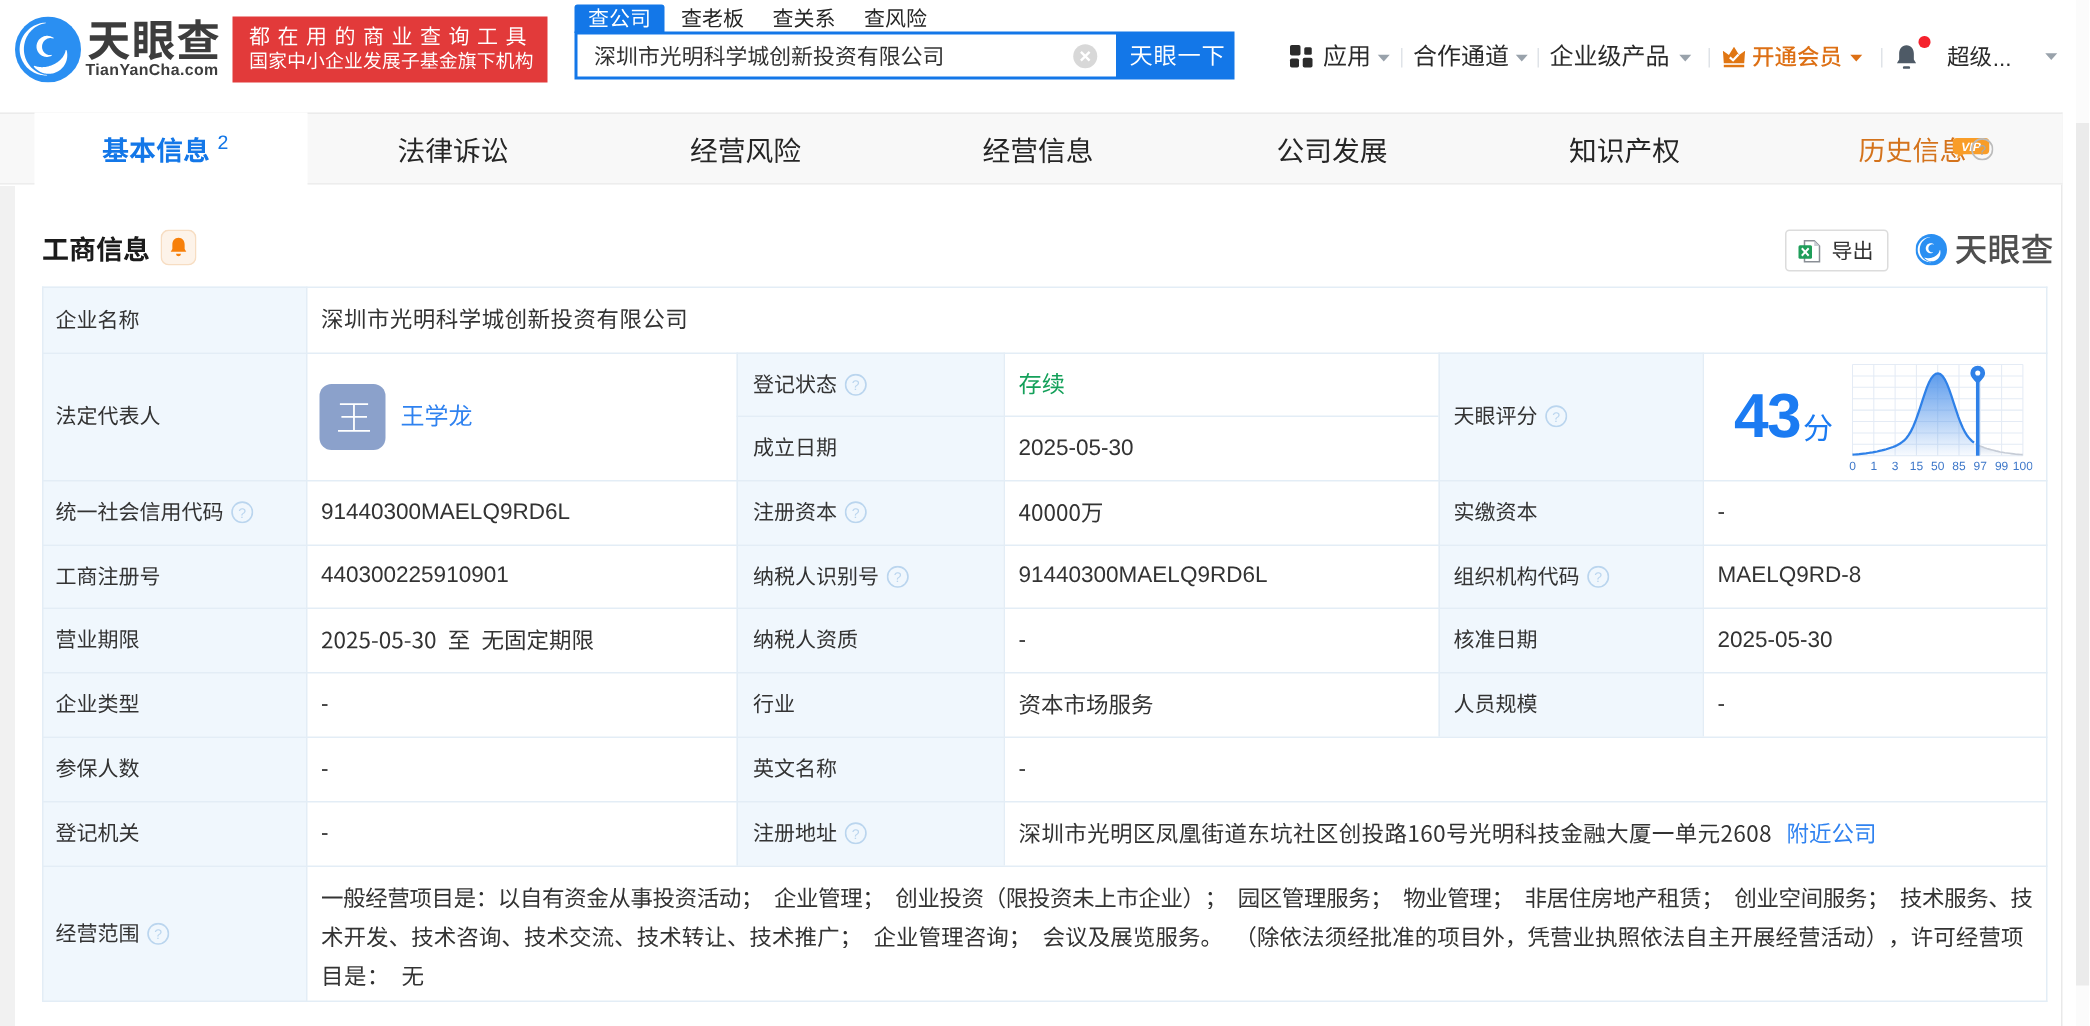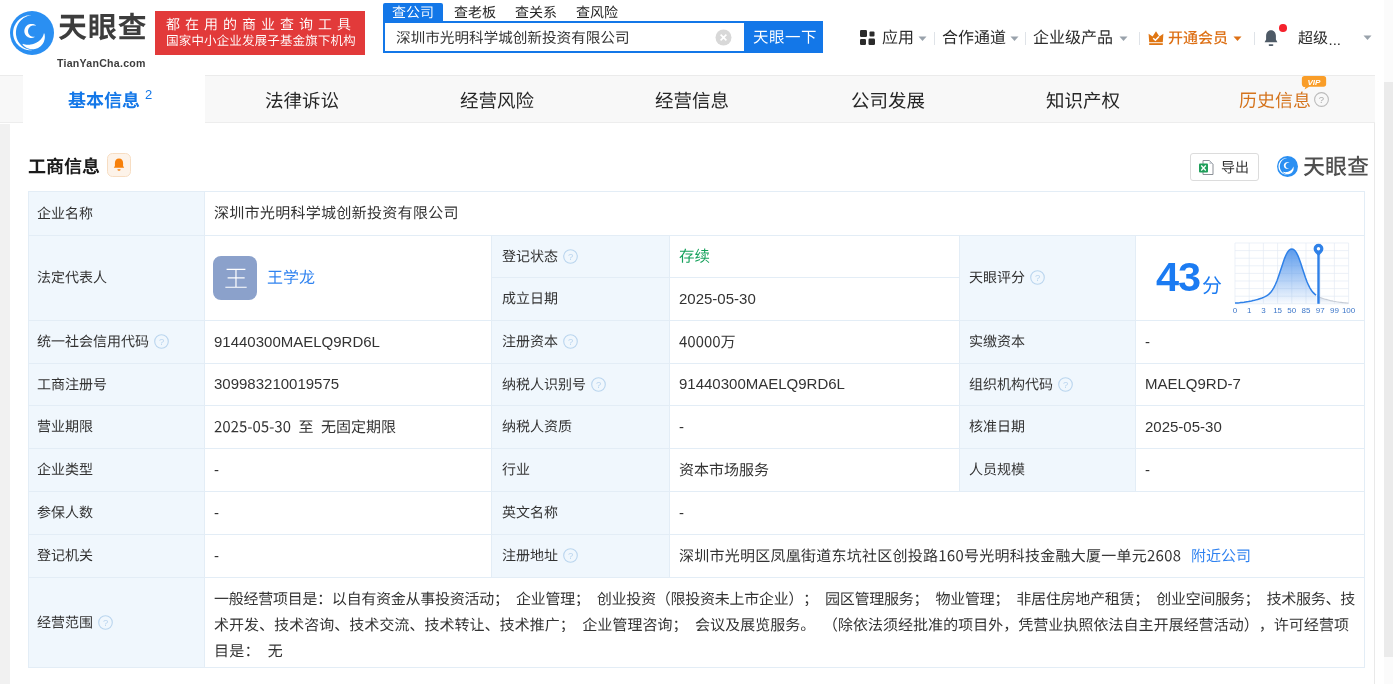--- a/index.html
+++ b/index.html
@@ -246,21 +246,21 @@
         <circle cx="50" cy="50" r="50" fill="#2a8ff2"></circle>
         <path d="M46.4 9.2 L44.4 9.4 L42.3 9.6 L40.3 10.0 L38.3 10.4 L36.3 11.0 L34.3 11.7 L32.3 12.4 L30.4 13.2 L28.5 14.2 L26.7 15.2 L24.9 16.4 L23.2 17.6 L21.5 18.9 L19.9 20.3 L18.4 21.8 L16.9 23.3 L15.6 25.0 L14.3 26.7 L13.1 28.5 L12.0 30.4 L11.0 32.3 L10.1 34.2 L9.3 36.2 L8.6 38.3 L8.1 40.4 L7.6 42.5 L7.3 44.6 L7.1 46.8 L7.0 49.0 L7.0 51.1 L7.2 53.3 L7.4 55.4 L7.8 57.6 L8.3 59.7 L8.9 61.7 L9.6 63.8 L10.4 65.7 L11.4 67.7 L12.4 69.5 L13.5 71.4 L14.7 73.1 L16.0 74.8 L17.4 76.4 L18.9 77.9 L20.4 79.3 L22.0 80.6 L23.7 81.9 L25.4 83.1 L27.2 84.1 L29.1 85.1 L30.9 86.0 L32.8 86.7 L34.7 87.4 L36.7 88.0 L38.7 88.5 L40.6 88.8 L42.6 89.1 L44.6 89.3 L46.6 89.4 L48.6 89.5 L48.7 88.5 L46.7 88.3 L44.8 88.1 L42.9 87.7 L41.1 87.2 L39.2 86.6 L37.4 85.9 L35.7 85.1 L34.0 84.3 L32.3 83.3 L30.7 82.3 L29.2 81.2 L27.7 80.0 L26.3 78.8 L24.9 77.5 L23.6 76.1 L22.4 74.7 L21.3 73.2 L20.2 71.7 L19.2 70.2 L18.3 68.5 L17.5 66.9 L16.7 65.2 L16.0 63.5 L15.4 61.8 L14.9 60.0 L14.5 58.2 L14.1 56.4 L13.8 54.6 L13.6 52.8 L13.5 51.0 L13.5 49.1 L13.5 47.3 L13.7 45.4 L13.9 43.6 L14.2 41.8 L14.6 40.0 L15.0 38.2 L15.6 36.4 L16.2 34.6 L16.9 32.9 L17.7 31.2 L18.6 29.5 L19.6 27.9 L20.6 26.3 L21.7 24.8 L22.9 23.3 L24.2 21.9 L25.6 20.5 L27.0 19.2 L28.5 17.9 L30.1 16.7 L31.7 15.6 L33.4 14.6 L35.1 13.7 L36.9 12.8 L38.7 12.1 L40.6 11.4 L42.6 10.9 L44.5 10.5 L46.5 10.2 Z" fill="#fff"></path>
         <path d="M28.3 75.9 L29.1 76.8 L30.0 77.8 L30.9 78.7 L31.9 79.6 L32.9 80.4 L33.9 81.2 L35.0 82.0 L36.2 82.7 L37.3 83.4 L38.5 84.0 L39.7 84.6 L41.0 85.1 L42.3 85.5 L43.6 85.9 L44.9 86.2 L46.3 86.5 L47.6 86.7 L49.0 86.8 L50.3 86.9 L51.7 86.9 L53.1 86.8 L54.5 86.7 L55.8 86.5 L57.2 86.2 L58.5 85.9 L59.8 85.5 L61.1 85.0 L62.4 84.5 L63.6 83.9 L64.8 83.3 L66.0 82.6 L67.1 81.9 L68.2 81.1 L69.3 80.2 L70.3 79.3 L71.2 78.4 L72.1 77.4 L73.0 76.4 L73.8 75.3 L74.5 74.3 L75.2 73.1 L75.9 72.0 L76.4 70.9 L77.0 69.7 L77.4 68.5 L77.8 67.3 L78.2 66.1 L78.5 64.9 L78.7 63.7 L78.9 62.5 L79.1 61.3 L79.1 60.1 L79.2 58.9 L79.2 57.7 L79.1 56.5 L79.0 55.4 L78.9 54.3 L78.7 53.1 L78.5 52.1 L78.2 51.0 L76.7 50.9 L76.6 51.9 L76.4 52.9 L76.1 53.9 L75.8 54.8 L75.5 55.7 L75.1 56.6 L74.7 57.5 L74.2 58.4 L73.8 59.2 L73.3 60.0 L72.7 60.8 L72.2 61.6 L71.6 62.4 L71.0 63.1 L70.4 63.8 L69.8 64.5 L69.2 65.1 L68.5 65.8 L67.9 66.4 L67.2 67.0 L66.5 67.6 L65.8 68.1 L65.1 68.7 L64.4 69.2 L63.6 69.7 L62.9 70.2 L62.1 70.6 L61.3 71.1 L60.6 71.5 L59.8 72.0 L59.0 72.4 L58.2 72.8 L57.3 73.1 L56.5 73.5 L55.7 73.9 L54.8 74.2 L53.9 74.5 L53.0 74.8 L52.1 75.1 L51.2 75.4 L50.2 75.6 L49.3 75.8 L48.3 76.1 L47.3 76.2 L46.3 76.4 L45.3 76.5 L44.2 76.6 L43.1 76.7 L42.1 76.8 L40.9 76.8 L39.8 76.8 L38.7 76.7 L37.6 76.6 L36.4 76.5 L35.2 76.3 L34.0 76.1 L32.9 75.8 L31.7 75.5 L30.5 75.1 L29.3 74.7 Z" fill="#fff"></path>
         <path d="M58.8 32.5 L57.9 31.9 L57.0 31.4 L56.0 30.9 L55.1 30.5 L54.0 30.1 L53.0 29.8 L51.9 29.5 L50.8 29.4 L49.7 29.3 L48.5 29.3 L47.4 29.3 L46.3 29.5 L45.1 29.7 L44.0 30.0 L42.9 30.4 L41.8 30.9 L40.7 31.4 L39.7 32.1 L38.7 32.8 L37.8 33.6 L36.9 34.4 L36.1 35.3 L35.4 36.3 L34.8 37.4 L34.2 38.5 L33.7 39.6 L33.3 40.8 L33.0 41.9 L32.7 43.2 L32.6 44.4 L32.6 45.6 L32.6 46.9 L32.8 48.1 L33.0 49.3 L33.4 50.4 L33.8 51.6 L34.3 52.7 L34.9 53.7 L35.5 54.7 L36.3 55.7 L37.1 56.6 L37.9 57.4 L38.8 58.1 L39.8 58.8 L40.7 59.4 L41.8 59.9 L42.8 60.3 L43.9 60.7 L44.9 60.9 L46.0 61.1 L47.1 61.2 L48.1 61.3 L49.2 61.2 L50.2 61.1 L51.2 60.9 L52.2 60.7 L53.2 60.4 L54.1 60.1 L55.0 59.7 L55.8 59.2 L55.4 58.1 L54.6 58.3 L53.7 58.4 L52.9 58.4 L52.0 58.4 L51.2 58.3 L50.4 58.2 L49.6 57.9 L48.8 57.7 L48.1 57.4 L47.4 57.0 L46.7 56.6 L46.0 56.2 L45.4 55.7 L44.9 55.2 L44.4 54.6 L43.9 54.1 L43.4 53.5 L43.0 52.9 L42.7 52.3 L42.3 51.7 L42.0 51.1 L41.8 50.4 L41.6 49.8 L41.4 49.1 L41.2 48.5 L41.1 47.8 L41.0 47.1 L41.0 46.5 L41.0 45.8 L41.0 45.1 L41.0 44.5 L41.1 43.8 L41.2 43.1 L41.4 42.4 L41.6 41.8 L41.8 41.1 L42.1 40.5 L42.4 39.8 L42.7 39.2 L43.1 38.5 L43.5 37.9 L44.0 37.3 L44.5 36.8 L45.0 36.2 L45.6 35.7 L46.3 35.2 L46.9 34.7 L47.6 34.3 L48.4 33.9 L49.2 33.5 L50.0 33.3 L50.8 33.0 L51.7 32.8 L52.6 32.7 L53.5 32.7 L54.5 32.7 L55.4 32.8 L56.4 32.9 L57.3 33.2 L58.2 33.5 Z" fill="#fff"></path>
       </svg></div>
     <div style="position:absolute;left:58.0px;top:12.2px;line-height:0;"><svg style="" width="89.4" height="29.0" viewBox="0 -880 3082 1000" fill="#3d3d3d">
         <use href="#g0" x="0"></use>
         <use href="#g1" x="1028"></use>
         <use href="#g2" x="2055"></use>
       </svg></div>
-    <div style="position:absolute;left:57.0px;top:40.5px;font-family:'Liberation Sans',sans-serif;font-size:10.6px;font-weight:bold;color:#3d3d3d;line-height:12.2px;white-space:pre;letter-spacing:0.25px;margin-top:16px;">TianYanCha.com</div>
+    <div style="position:absolute;left:57.0px;top:40.5px;font-family:'Liberation Sans',sans-serif;font-size:10.6px;font-weight:bold;color:#3d3d3d;line-height:12.2px;white-space:pre;letter-spacing:0.25px;">TianYanCha.com</div>
     <div style="position:absolute;left:155px;top:11px;width:210px;height:44px;background:#e23a3a;"></div>
     <div style="position:absolute;left:166.0px;top:16.9px;line-height:0;"><svg style="" width="190.0" height="14.0" viewBox="0 -880 13571 1000" fill="#fff">
         <use href="#g3" x="0"></use>
         <use href="#g4" x="1357"></use>
         <use href="#g5" x="2714"></use>
         <use href="#g6" x="4071"></use>
         <use href="#g7" x="5429"></use>
         <use href="#g8" x="6786"></use>
         <use href="#g9" x="8143"></use>
         <use href="#g10" x="9500"></use>
@@ -437,21 +437,21 @@
         <use href="#g78" x="1000"></use>
         <use href="#g58" x="2000"></use>
         <use href="#g79" x="3000"></use>
       </svg></div>
     <div style="position:absolute;left:1239.0px;top:90.8px;line-height:0;"><svg style="" width="72.0" height="18.0" viewBox="0 -880 4000 1000" fill="#d4731c">
         <use href="#g80" x="0"></use>
         <use href="#g81" x="1000"></use>
         <use href="#g75" x="2000"></use>
         <use href="#g76" x="3000"></use>
       </svg></div>
-    <div style="position:absolute;left:1301px;top:76px;line-height:0;"><svg width="26" height="13.5" viewBox="0 0 27 15">
+    <div style="position:absolute;left:1301px;top:92px;line-height:0;"><svg width="26" height="13.5" viewBox="0 0 27 15">
         <path d="M3 0 H24 A3 3 0 0 1 27 3 V9 A3 3 0 0 1 24 12 H8 L3 15 L4 12 A3 3 0 0 1 0 9 V3 A3 3 0 0 1 3 0 Z" fill="#f99d28"></path>
         <text x="13.5" y="9.5" font-family="Liberation Sans" font-style="italic" font-weight="bold" font-size="9" fill="#fff" text-anchor="middle">VIP</text>
       </svg></div>
     <div style="position:absolute;left:1314px;top:92px;line-height:0;"><svg width="15" height="15" viewBox="0 0 15 15">
         <circle cx="7.5" cy="7.5" r="6.9" fill="none" stroke="#bbb" stroke-width="1.1"></circle>
         <text x="7.5" y="11" font-family="Liberation Sans" font-size="9.5" fill="#aaa" text-anchor="middle">?</text>
       </svg></div>
     <div style="position:absolute;left:28.0px;top:156.8px;line-height:0;"><svg style="" width="72.0" height="18.0" viewBox="0 -880 4000 1000" fill="#1b1b1b">
         <use href="#g82" x="0"></use>
         <use href="#g83" x="1000"></use>
@@ -733,23 +733,23 @@
     <div style="position:absolute;left:214.0px;top:332.9px;font-family:'Liberation Sans',sans-serif;font-size:15.0px;font-weight:normal;color:#333333;line-height:17.2px;white-space:pre;">91440300MAELQ9RD6L</div>
     <div style="position:absolute;left:679.0px;top:333.9px;line-height:0;"><svg style="" width="56.6" height="15.0" viewBox="0 -880 3775 1000" fill="#333333">
         <use href="#g143" x="0"></use>
         <use href="#g144" x="555"></use>
         <use href="#g144" x="1110"></use>
         <use href="#g144" x="1665"></use>
         <use href="#g144" x="2220"></use>
         <use href="#g145" x="2775"></use>
       </svg></div>
     <div style="position:absolute;left:1145.0px;top:332.9px;font-family:'Liberation Sans',sans-serif;font-size:15.0px;font-weight:normal;color:#333333;line-height:17.2px;white-space:pre;">-</div>
-    <div style="position:absolute;left:214.0px;top:375.4px;font-family:'Liberation Sans',sans-serif;font-size:15.0px;font-weight:normal;color:#333333;line-height:17.2px;white-space:pre;">309983210019575</div>
+    <div style="position:absolute;left:214.0px;top:375.4px;font-family:'Liberation Sans',sans-serif;font-size:15.0px;font-weight:normal;color:#333333;line-height:17.2px;white-space:pre;">440300225910901</div>
     <div style="position:absolute;left:679.0px;top:375.4px;font-family:'Liberation Sans',sans-serif;font-size:15.0px;font-weight:normal;color:#333333;line-height:17.2px;white-space:pre;">91440300MAELQ9RD6L</div>
-    <div style="position:absolute;left:1145.0px;top:375.4px;font-family:'Liberation Sans',sans-serif;font-size:15.0px;font-weight:normal;color:#333333;line-height:17.2px;white-space:pre;">MAELQ9RD-7</div>
+    <div style="position:absolute;left:1145.0px;top:375.4px;font-family:'Liberation Sans',sans-serif;font-size:15.0px;font-weight:normal;color:#333333;line-height:17.2px;white-space:pre;">MAELQ9RD-8</div>
     <div style="position:absolute;left:214.0px;top:418.9px;line-height:0;"><svg style="" width="182.0" height="15.0" viewBox="0 -880 12134 1000" fill="#333333">
         <use href="#g146" x="0"></use>
         <use href="#g144" x="555"></use>
         <use href="#g146" x="1110"></use>
         <use href="#g147" x="1665"></use>
         <use href="#g148" x="2220"></use>
         <use href="#g144" x="2567"></use>
         <use href="#g147" x="3122"></use>
         <use href="#g148" x="3677"></use>
         <use href="#g149" x="4024"></use>

